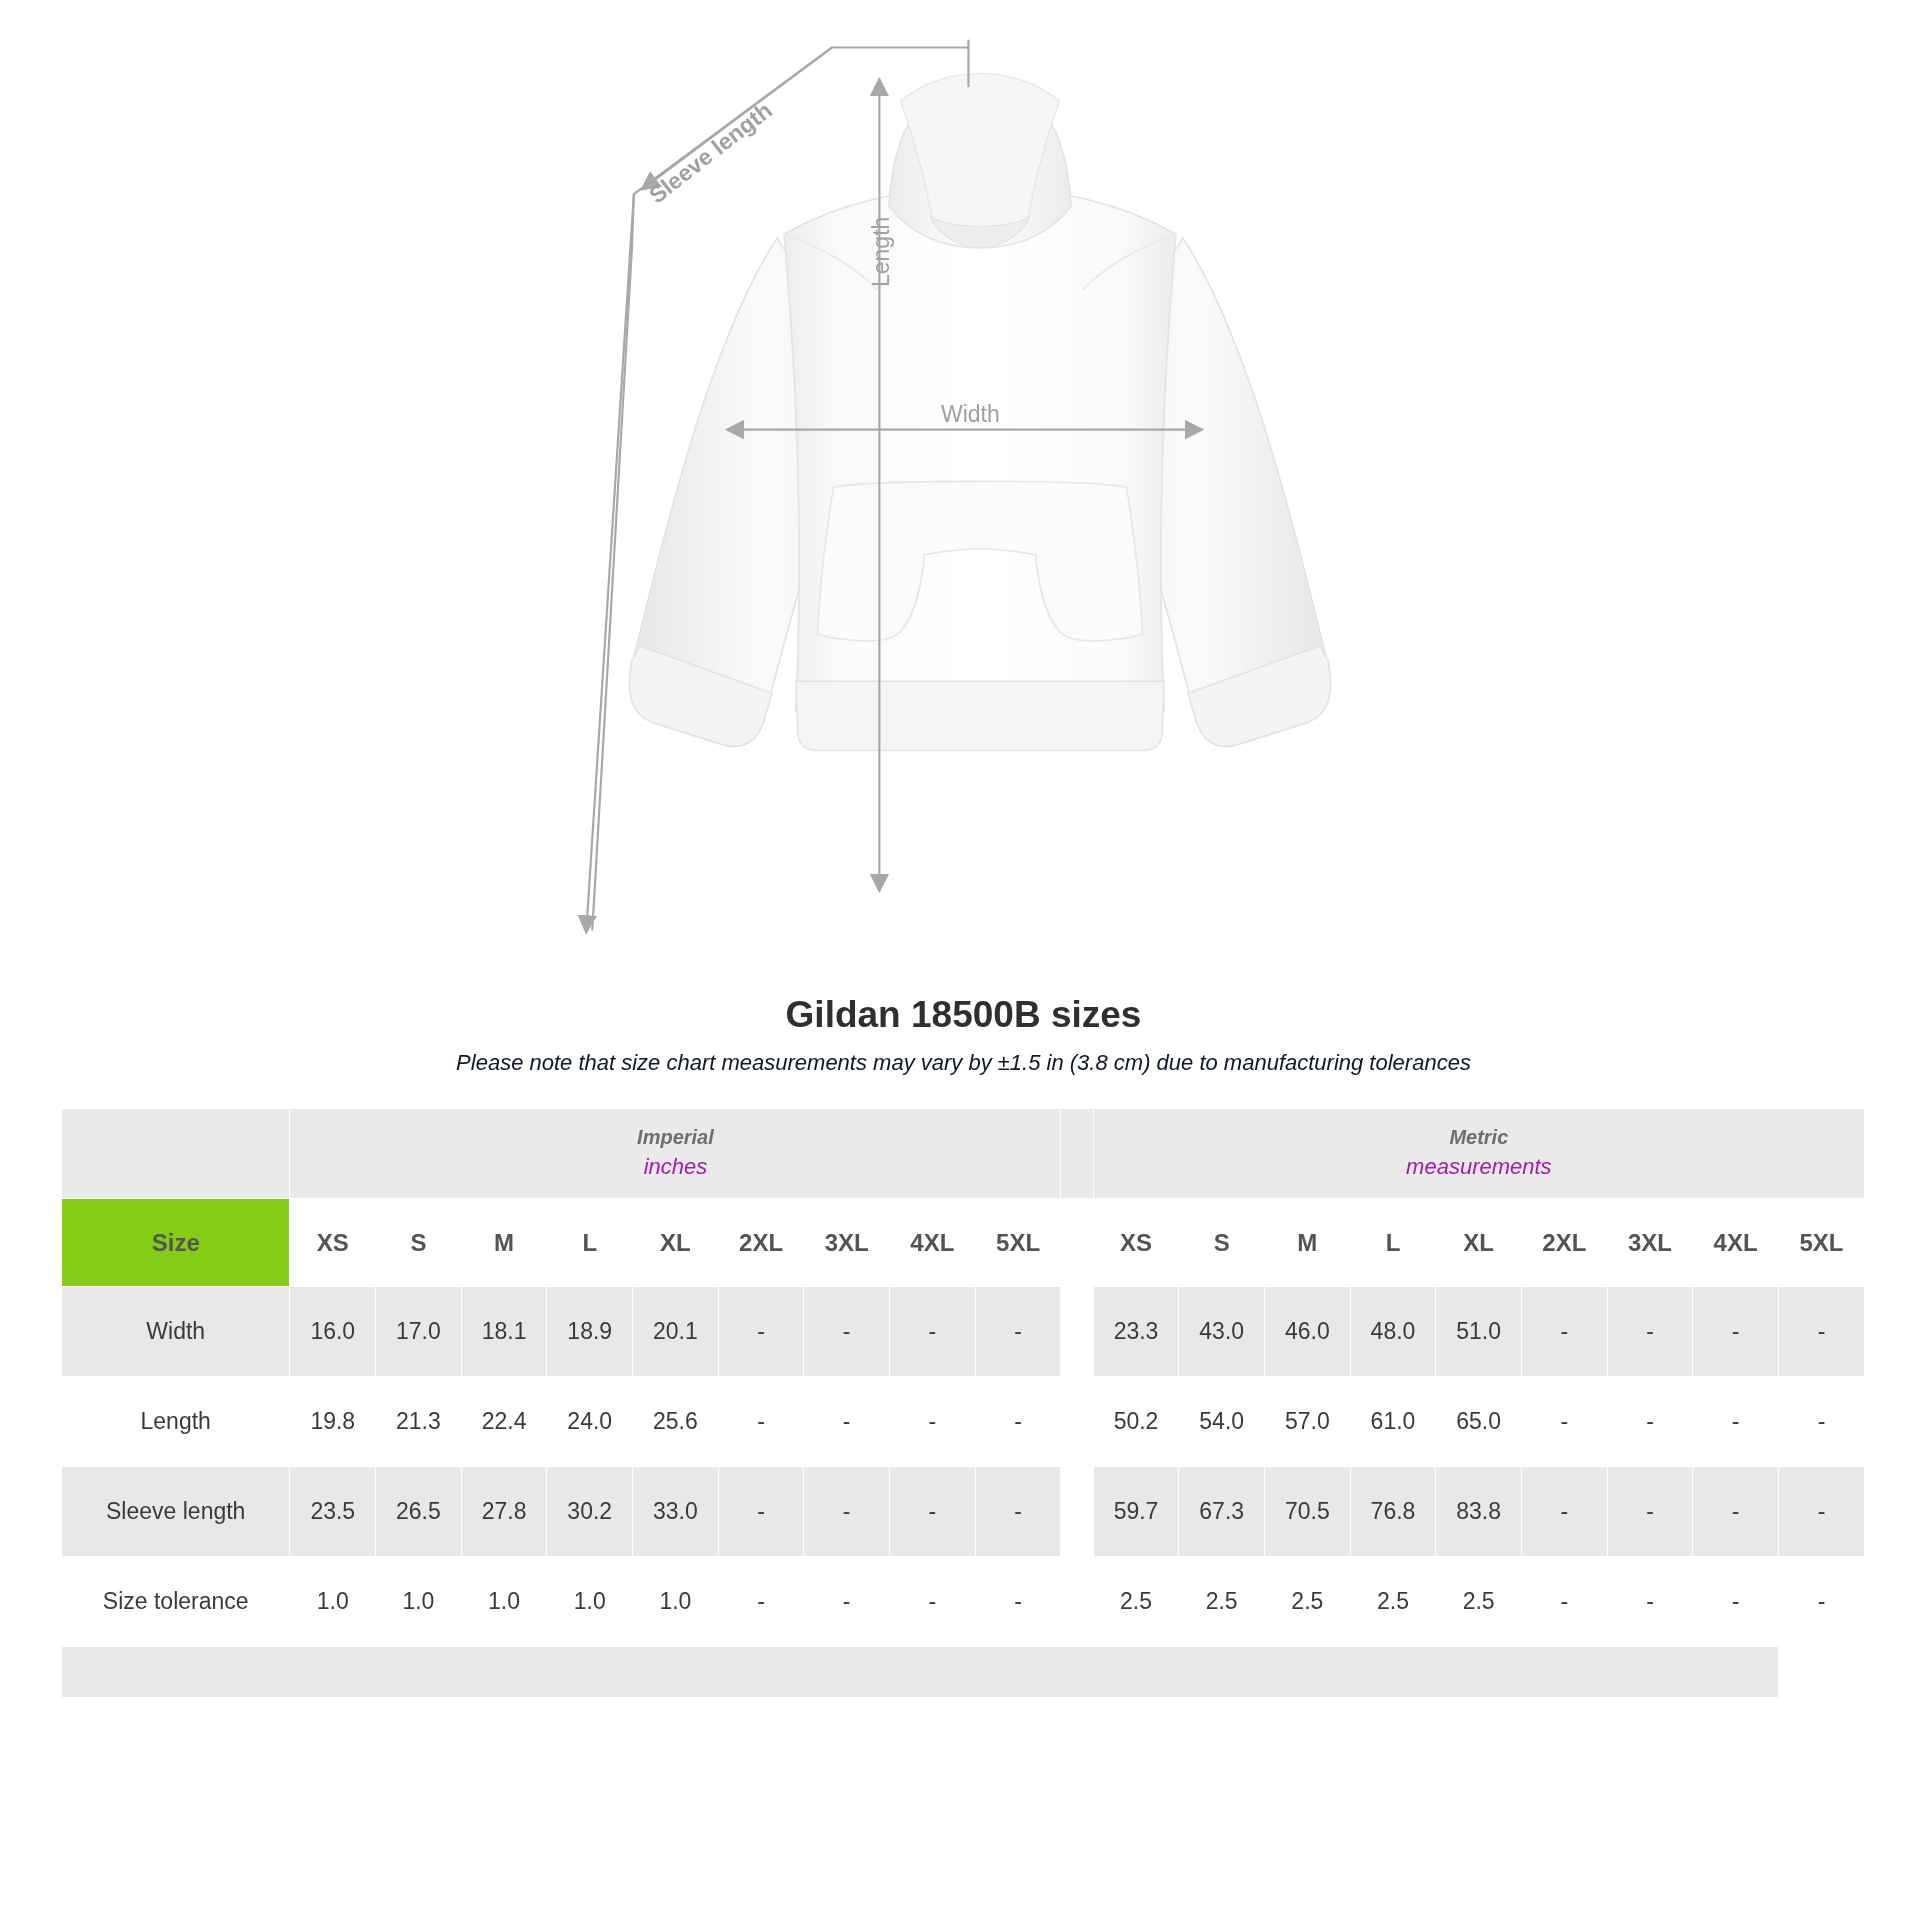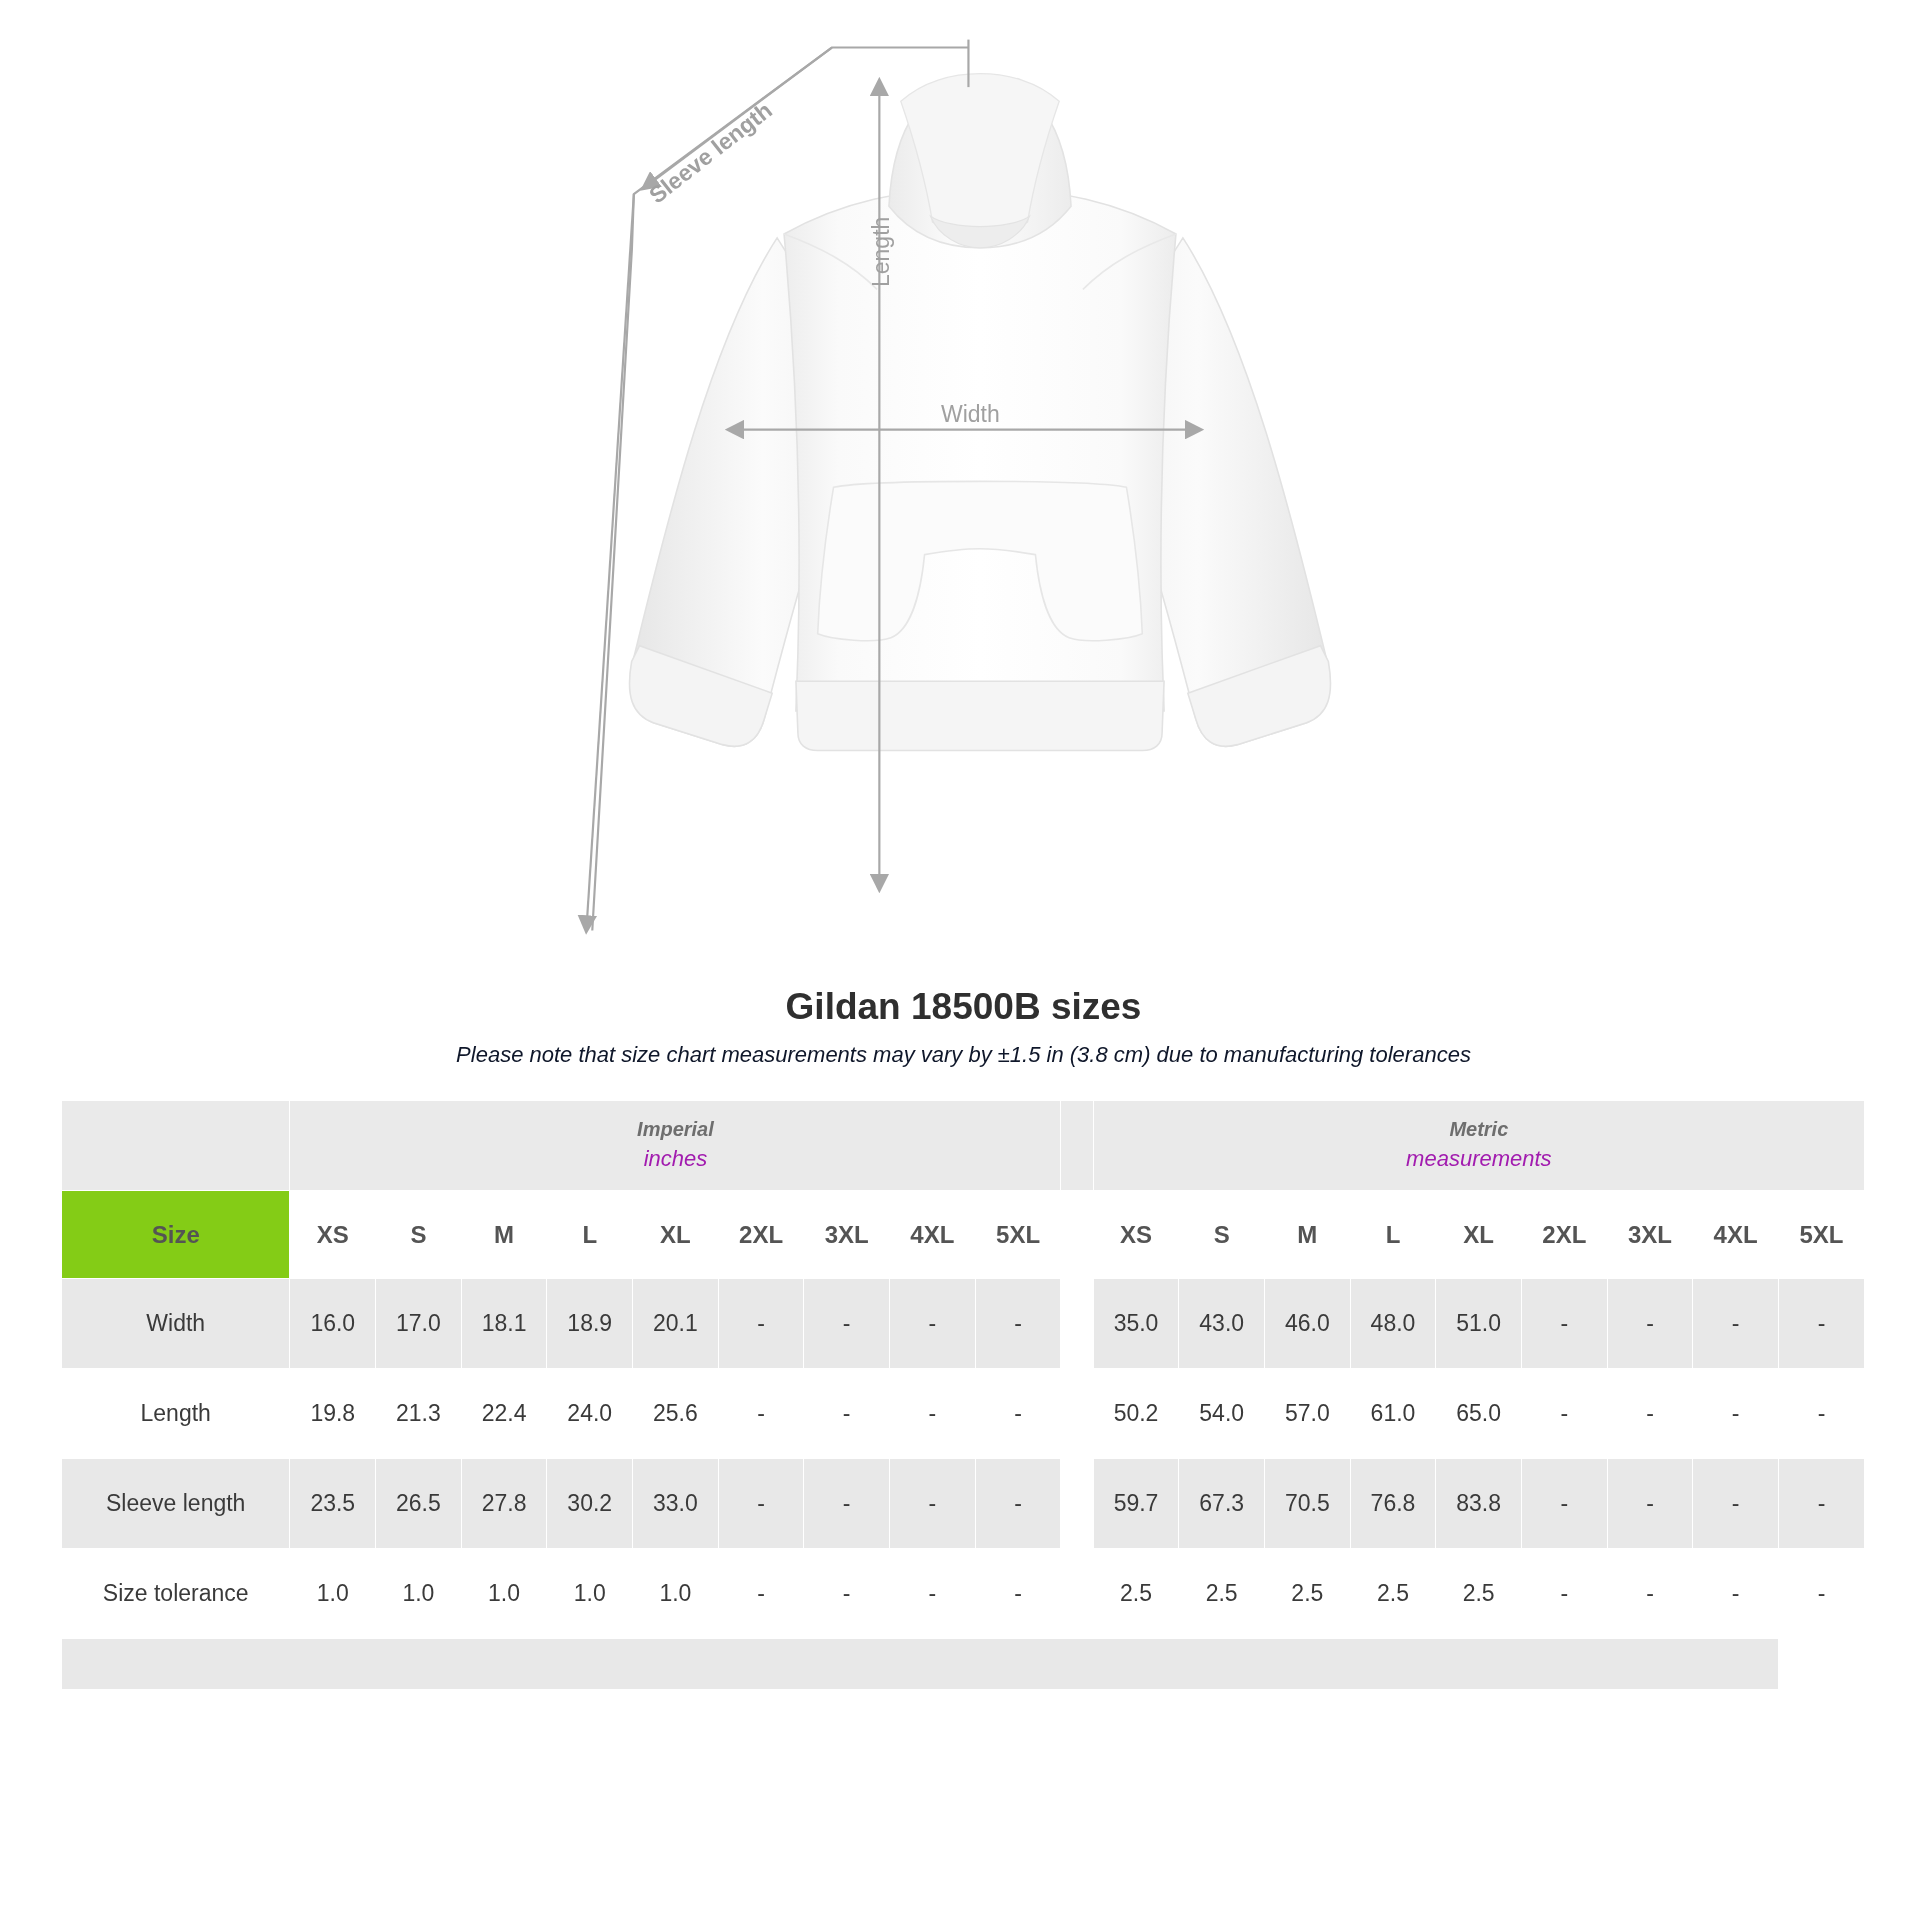--- a/index.html
+++ b/index.html
@@ -46,21 +46,21 @@
   .dim-label.sleeve-label {
     left: 644px; top: 188px;
     transform: rotate(-38deg);
     transform-origin: left top;
     font-weight: bold;
   }
 
   
   .title-block {
     text-align: center;
-    margin-top: 6px;
+    margin-top: 14px;
   }
   .chart-title {
     font-size: 37px;
     font-weight: bold;
     color: #2f2f2f;
     margin: 0 0 14px 0;
   }
   .chart-note {
     font-size: 22px;
     font-style: italic;
@@ -269,21 +269,21 @@
         <td>16.0</td>
         <td>17.0</td>
         <td>18.1</td>
         <td>18.9</td>
         <td>20.1</td>
         <td>-</td>
         <td>-</td>
         <td>-</td>
         <td>-</td>
         <td class="gap"></td>
-        <td>35.0</td>
+        <td>23.3</td>
         <td>43.0</td>
         <td>46.0</td>
         <td>48.0</td>
         <td>51.0</td>
         <td>-</td>
         <td>-</td>
         <td>-</td>
         <td>-</td>
       </tr>
 

